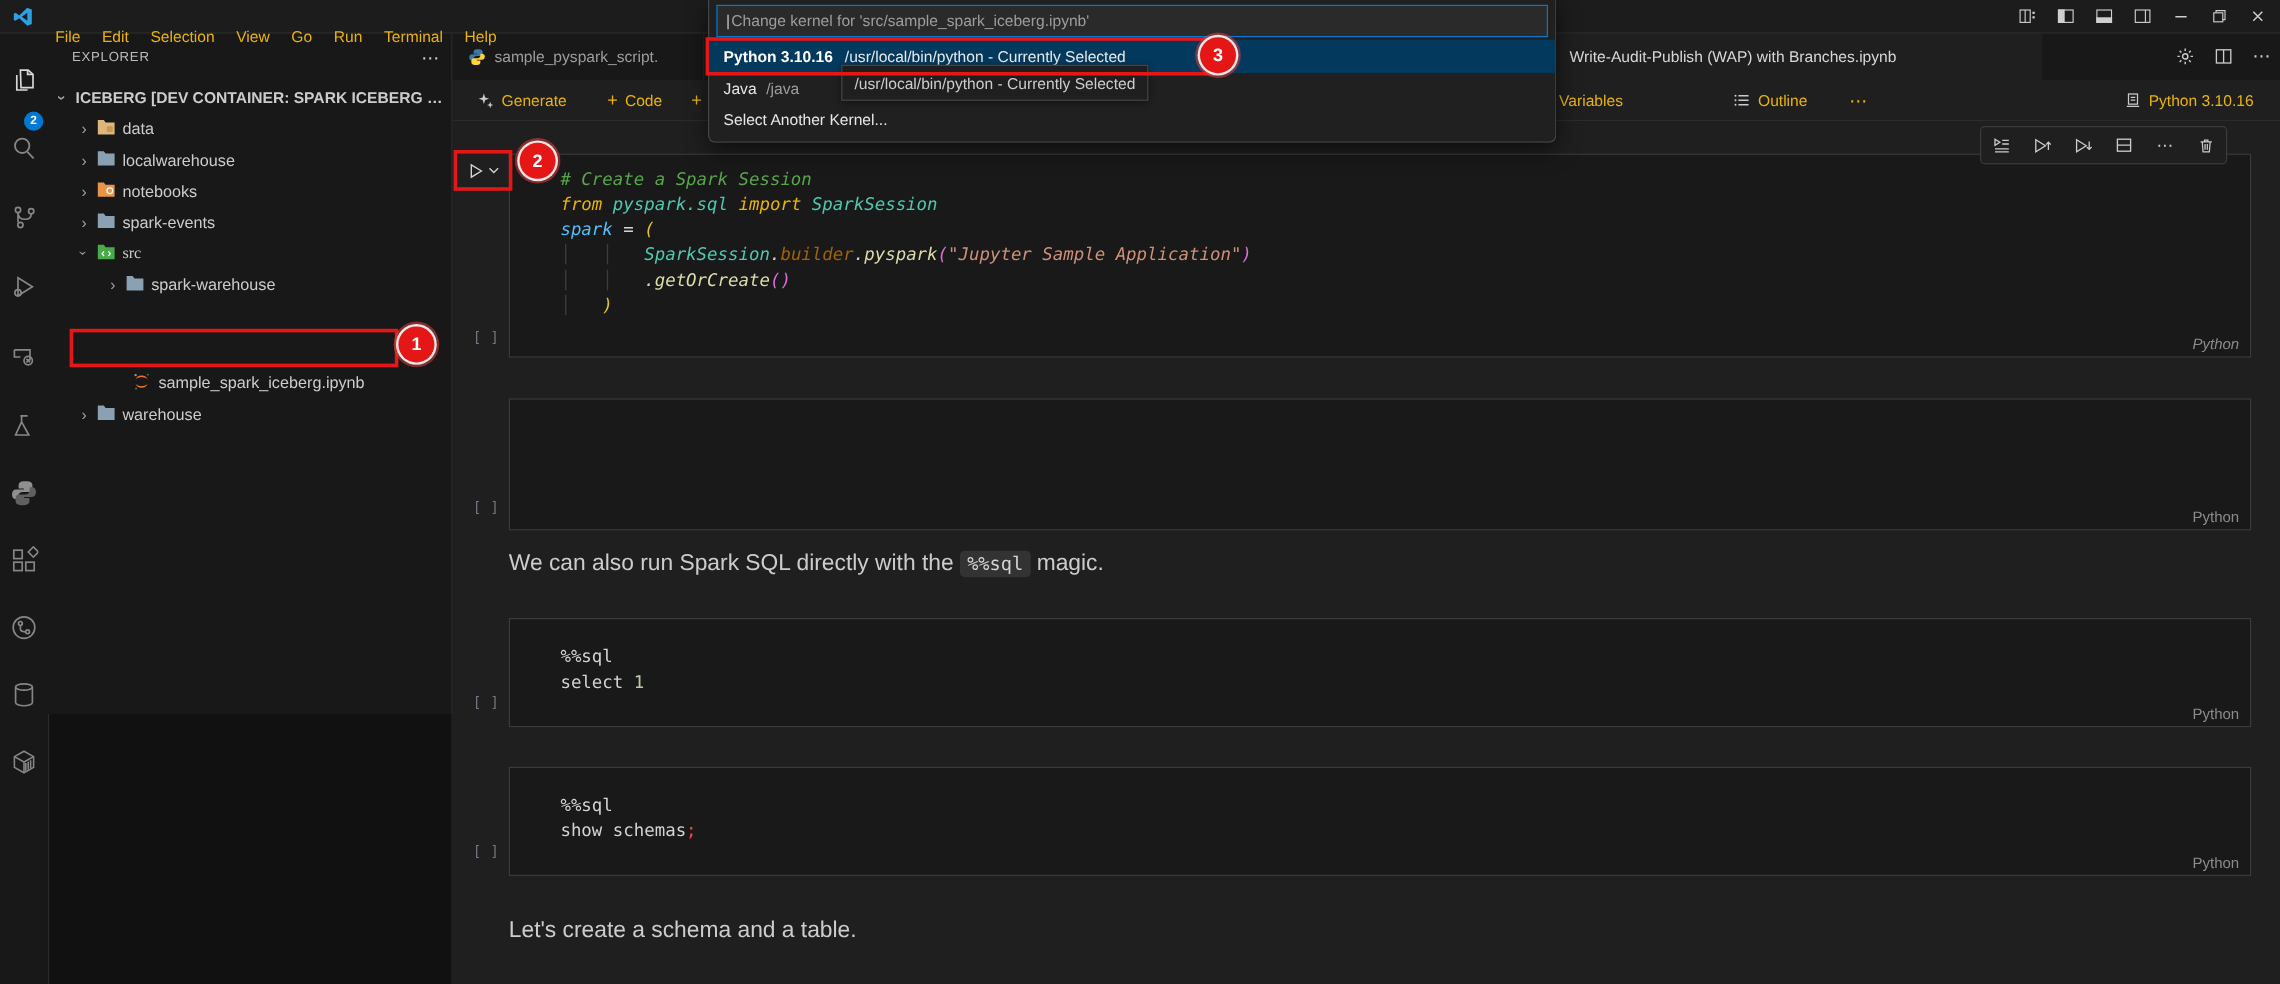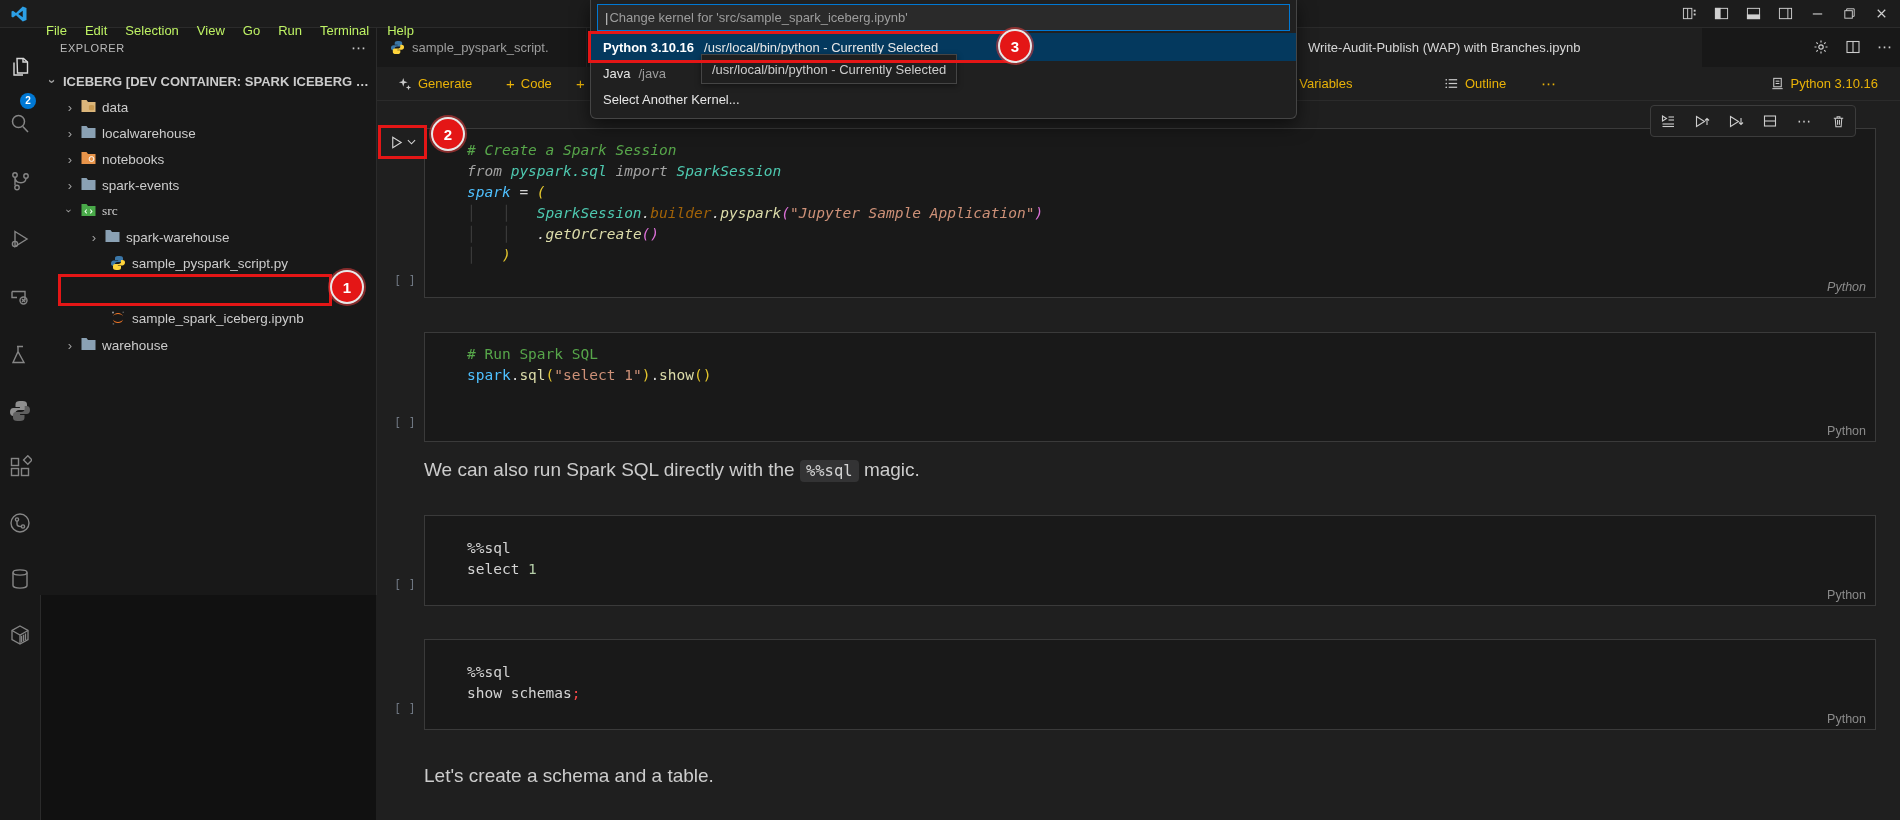--- a/index.html
+++ b/index.html
@@ -4,21 +4,21 @@
 <style>
   html,body{margin:0;padding:0;background:#111;}
   body{width:1900px;height:820px;position:relative;overflow:hidden;
        font-family:"Liberation Sans",sans-serif;color:#cccccc;-webkit-font-smoothing:antialiased;}
   .abs{position:absolute;}
   svg{display:block;}
 
   
   #titlebar{left:0;top:0;width:1900px;height:27px;background:#1c1c1c;border-bottom:1px solid #2b2b2b;
             display:flex;align-items:center;z-index:30;}
-  .menu-item{padding:0 9px;font-size:13px;color:#bef264;line-height:27px;cursor:default;margin-top:33px;}
+  .menu-item{padding:0 9px;font-size:13px;color:#eab308;line-height:27px;cursor:default;margin-top:33px;}
   #win-controls{position:absolute;right:0;top:0;height:27px;display:flex;align-items:center;gap:14px;padding-right:10px;}
   #win-controls .wc{width:18px;height:18px;display:flex;align-items:center;justify-content:center;color:#d0d0d0;}
 
   
   #activitybar{left:0;top:27px;width:40px;height:793px;background:#181818;border-right:1px solid #2b2b2b;z-index:20;}
   .act-icon{position:absolute;left:8px;width:24px;height:24px;color:#868686;}
   .act-icon.active{color:#d7d7d7;}
   #act-badge{position:absolute;left:20px;top:66px;min-width:16px;height:16px;border-radius:9px;background:#0078d4;
              color:#fff;font-size:10px;font-weight:bold;text-align:center;line-height:16px;z-index:2;}
 
@@ -69,21 +69,21 @@
   .anno-circle{position:absolute;width:30px;height:30px;border-radius:50%;background:#e41616;color:#ffffff;
                font-size:15px;font-weight:bold;display:flex;align-items:center;justify-content:center;z-index:55;
                box-shadow:0 0 0 2px #e8e8e8,0 0 0 4px rgba(225,60,60,.55);}
 
   
   .cell{position:absolute;left:424px;width:1452px;background:#191919;border:1px solid #3a3a3a;box-sizing:border-box;}
   .code{position:absolute;left:42px;top:11px;font-family:"DejaVu Sans Mono",monospace;font-size:14.5px;line-height:21px;}
   .code-line{white-space:pre;height:21px;}
   .exec{position:absolute;font-family:"DejaVu Sans Mono",monospace;font-size:12px;color:#6e7681;z-index:6;}
   .lang{position:absolute;right:9px;bottom:3px;font-size:12.5px;color:#8b8b8b;}
-  .tk-cm{color:#57A64A;} .tk-kw{color:#a3a3a3;} .tk-ty{color:#4EC9B0;} .tk-vr{color:#4FC1FF;}
+  .tk-cm{color:#57A64A;} .tk-kw{color:#eab308;} .tk-ty{color:#4EC9B0;} .tk-vr{color:#4FC1FF;}
   .tk-pr{color:#a16207;text-align:right;} .tk-fn{color:#DCDCAA;} .tk-st{color:#CE9178;} .tk-nu{color:#b5cea8;}
   .tk-pl{color:#d4d4d4;} .tk-b1{color:#e2c52e;} .tk-b2{color:#da70d6;} .tk-er{color:#f44747;} .tk-g{color:#3c3c3c;}
 
   #run-btn{position:absolute;left:382px;top:129px;width:41px;height:26px;display:flex;align-items:center;
            justify-content:center;gap:3px;color:#d4d4d4;z-index:6;}
   #cell1-toolbar{position:absolute;left:1650px;top:105px;width:204px;height:30px;background:#1f1f1f;
                  border:1px solid #3c3c3c;border-radius:4px;display:flex;align-items:center;justify-content:space-around;
                  z-index:10;color:#cccccc;}
   .ct-icon{width:18px;height:18px;display:flex;align-items:center;justify-content:center;}
 
@@ -294,29 +294,20 @@
     <span>src</span>
   </div>
   <div class="tree-row ind2" style="top:197px;">
     <span class="chev">›</span>
     <span class="ticon">
         <svg viewBox="0 0 16 14" width="17" height="14">
           <path d="M1 1h5l1.5 2H15v10H1z" fill="#8aa1b4"></path>
         </svg>
       </span>
     <span>spark-warehouse</span>
-  </div>
-  <div class="tree-row ind2f" style="top:223px;">
-    <span class="ticon">
-        <svg viewBox="0 0 16 16" width="16" height="16">
-          <path d="M7.9 1C6.1 1 5 1.8 5 3.2V5h3.2v.6H3.6C2.2 5.6 1 6.7 1 8.5S2.2 11 3.6 11H5V9.2C5 7.8 6.2 7 7.6 7H11c1.3 0 2-.9 2-2.2V3.2C13 1.8 11.7 1 9.9 1z" fill="#3b77a8"></path>
-          <path d="M8.1 15c1.8 0 2.9-.8 2.9-2.2V11H7.8v-.6h4.6c1.4 0 2.6-1.1 2.6-2.9S13.8 5 12.4 5H11v1.8C11 8.2 9.8 9 8.4 9H5c-1.3 0-2 .9-2 2.2v1.6C3 14.2 4.3 15 6.1 15z" fill="#ffd43b"></path>
-        </svg>
-      </span>
-    <span>sample_pyspark_script.py</span>
   </div>
   <div class="tree-row ind2f" style="top:278px;">
     <span class="ticon">
         <svg viewBox="0 0 16 16" width="16" height="16">
           <path d="M2.8 9.6a5.6 5.6 0 0 0 10.4 0c-1.2 1.5-3 2.3-5.2 2.3S4 11.1 2.8 9.6z" fill="#f37726"></path>
           <path d="M13.2 6.4a5.6 5.6 0 0 0-10.4 0C4 4.9 5.8 4.1 8 4.1s4 .8 5.2 2.3z" fill="#f37726"></path>
           <circle cx="3" cy="2.6" r="1" fill="#989898"></circle>
           <circle cx="13.2" cy="2.2" r=".8" fill="#616262"></circle>
           <circle cx="3.4" cy="13.8" r=".9" fill="#616262"></circle>
         </svg>
@@ -467,24 +458,20 @@
   <span class="ct-icon">
       <svg viewBox="0 0 16 16" width="15" height="15" fill="none" stroke="#cccccc" stroke-width="1.1">
         <path d="M3 4.5h10M6.5 4.5V3h3v1.5M4.5 4.5l.7 9h5.6l.7-9"></path>
         <line x1="7" y1="6.5" x2="7" y2="11.5"></line>
         <line x1="9" y1="6.5" x2="9" y2="11.5"></line>
       </svg>
     </span>
 </div>
 
 <div class="cell" style="top:332px;height:110px;">
-  <div class="code">
-    <div class="code-line"><span class="tk-cm"># Run Spark SQL</span></div>
-    <div class="code-line"><span class="tk-vr">spark</span><span class="tk-pl">.</span><span class="tk-fn">sql</span><span class="tk-b1">(</span><span class="tk-st">"select 1"</span><span class="tk-b1">)</span><span class="tk-pl">.</span><span class="tk-fn">show</span><span class="tk-b1">()</span></div>
-  </div>
   <div class="lang">Python</div>
 </div>
 <div class="exec" style="left:394px;top:416px;">[ ]</div>
 
 <div class="md" style="top:459px;">
   <span>We can also run Spark SQL directly with the </span><span class="md-chip">%%sql</span><span> magic.</span>
 </div>
 
 <div class="cell" style="top:515px;height:91px;">
   <div class="code" style="top:22px;">

